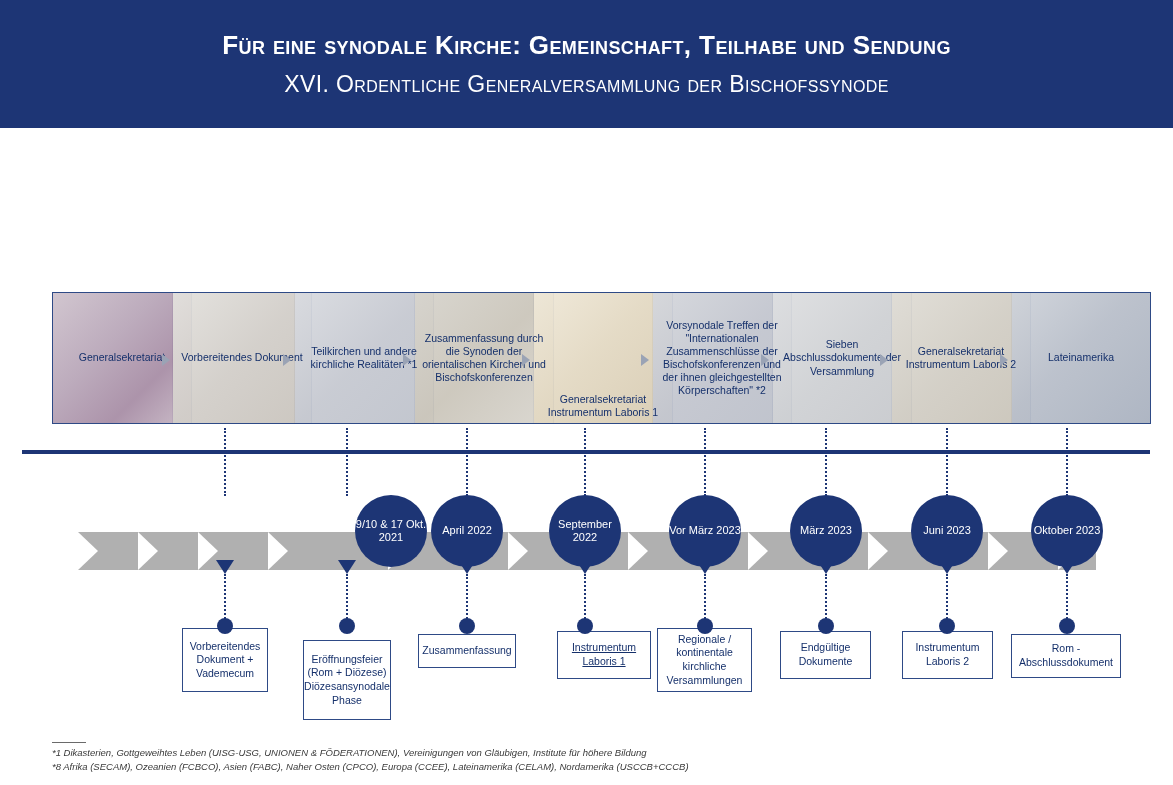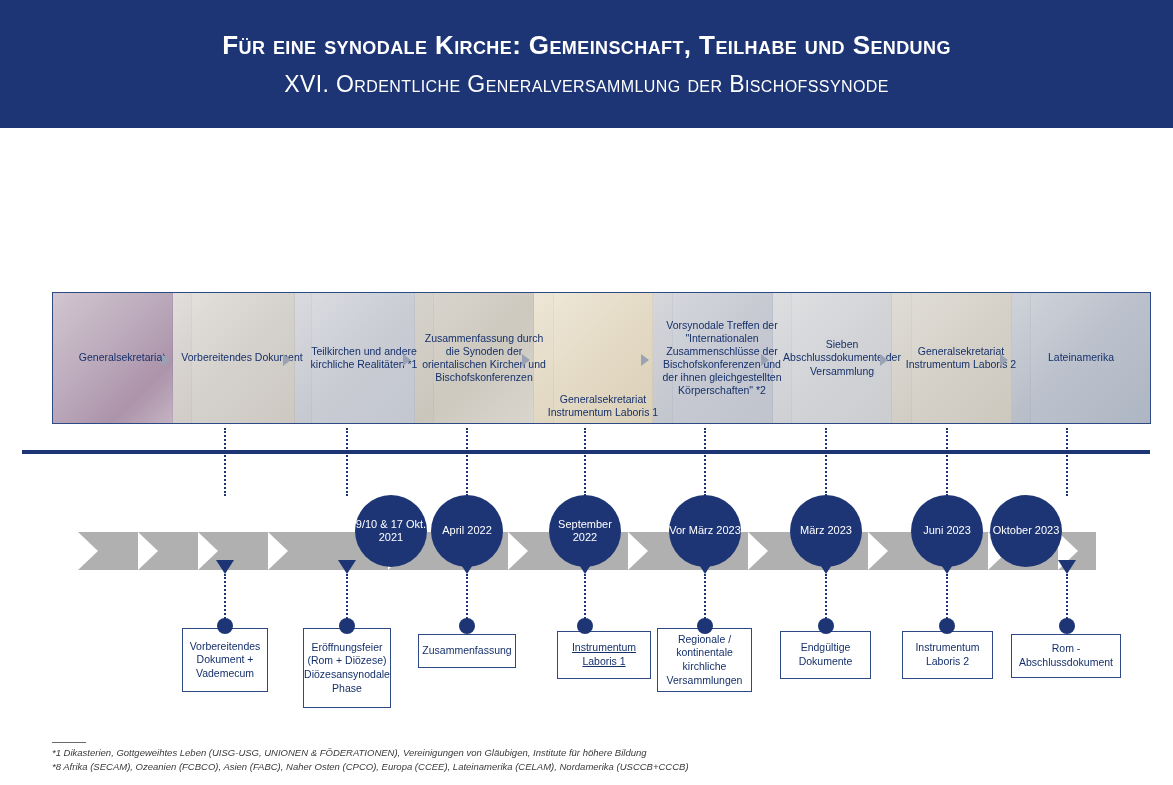--- a/index.html
+++ b/index.html
@@ -328,21 +328,21 @@
       <span>Vorbereitendes Dokument + Vademecum</span>
     </div>
 
   <div class="dotline dot-up" style="left:346px;"></div>
   <div class="datecircle" style="left:311px;margin-left:44px;">
       <span>9/10 &amp; 17 Okt. 2021</span>
     </div>
   <div class="pin-tail" style="left:338px;"></div>
   <div class="dotline dot-down" style="left:346px; height:48px;"></div>
   <div class="small-dot" style="left:339px; top:490px;"></div>
-  <div class="botbox" style="left:303px; top:500px; width:88px; height:80px;">
+  <div class="botbox" style="left:303px; top:512px; width:88px; height:80px;">
       <span>Eröffnungsfeier (Rom + Diözese) Diözesansynodale Phase</span>
     </div>
 
   <div class="dotline dot-up" style="left:466px;"></div>
   <div class="datecircle" style="left:431px;">
       <span>April 2022</span>
     </div>
   <div class="pin-tail" style="left:458px;"></div>
   <div class="dotline dot-down" style="left:466px; height:48px;"></div>
   <div class="small-dot" style="left:459px; top:490px;"></div>
@@ -388,21 +388,21 @@
       <span>Juni 2023</span>
     </div>
   <div class="pin-tail" style="left:938px;"></div>
   <div class="dotline dot-down" style="left:946px; height:48px;"></div>
   <div class="small-dot" style="left:939px; top:490px;"></div>
   <div class="botbox" style="left:902px; top:503px; width:91px; height:48px;">
       <span>Instrumentum Laboris 2</span>
     </div>
 
   <div class="dotline dot-up" style="left:1066px;"></div>
-  <div class="datecircle" style="left:990px;text-align:center;">
+  <div class="datecircle" style="left:1031px;text-align:center;">
       <span>Oktober 2023</span>
     </div>
   <div class="pin-tail" style="left:1058px;"></div>
   <div class="dotline dot-down" style="left:1066px; height:48px;"></div>
   <div class="small-dot" style="left:1059px; top:490px;"></div>
   <div class="botbox" style="left:1011px; top:506px; width:110px; height:44px;">
       <span>Rom - Abschlussdokument</span>
     </div>
 
   <div class="footnotes">

